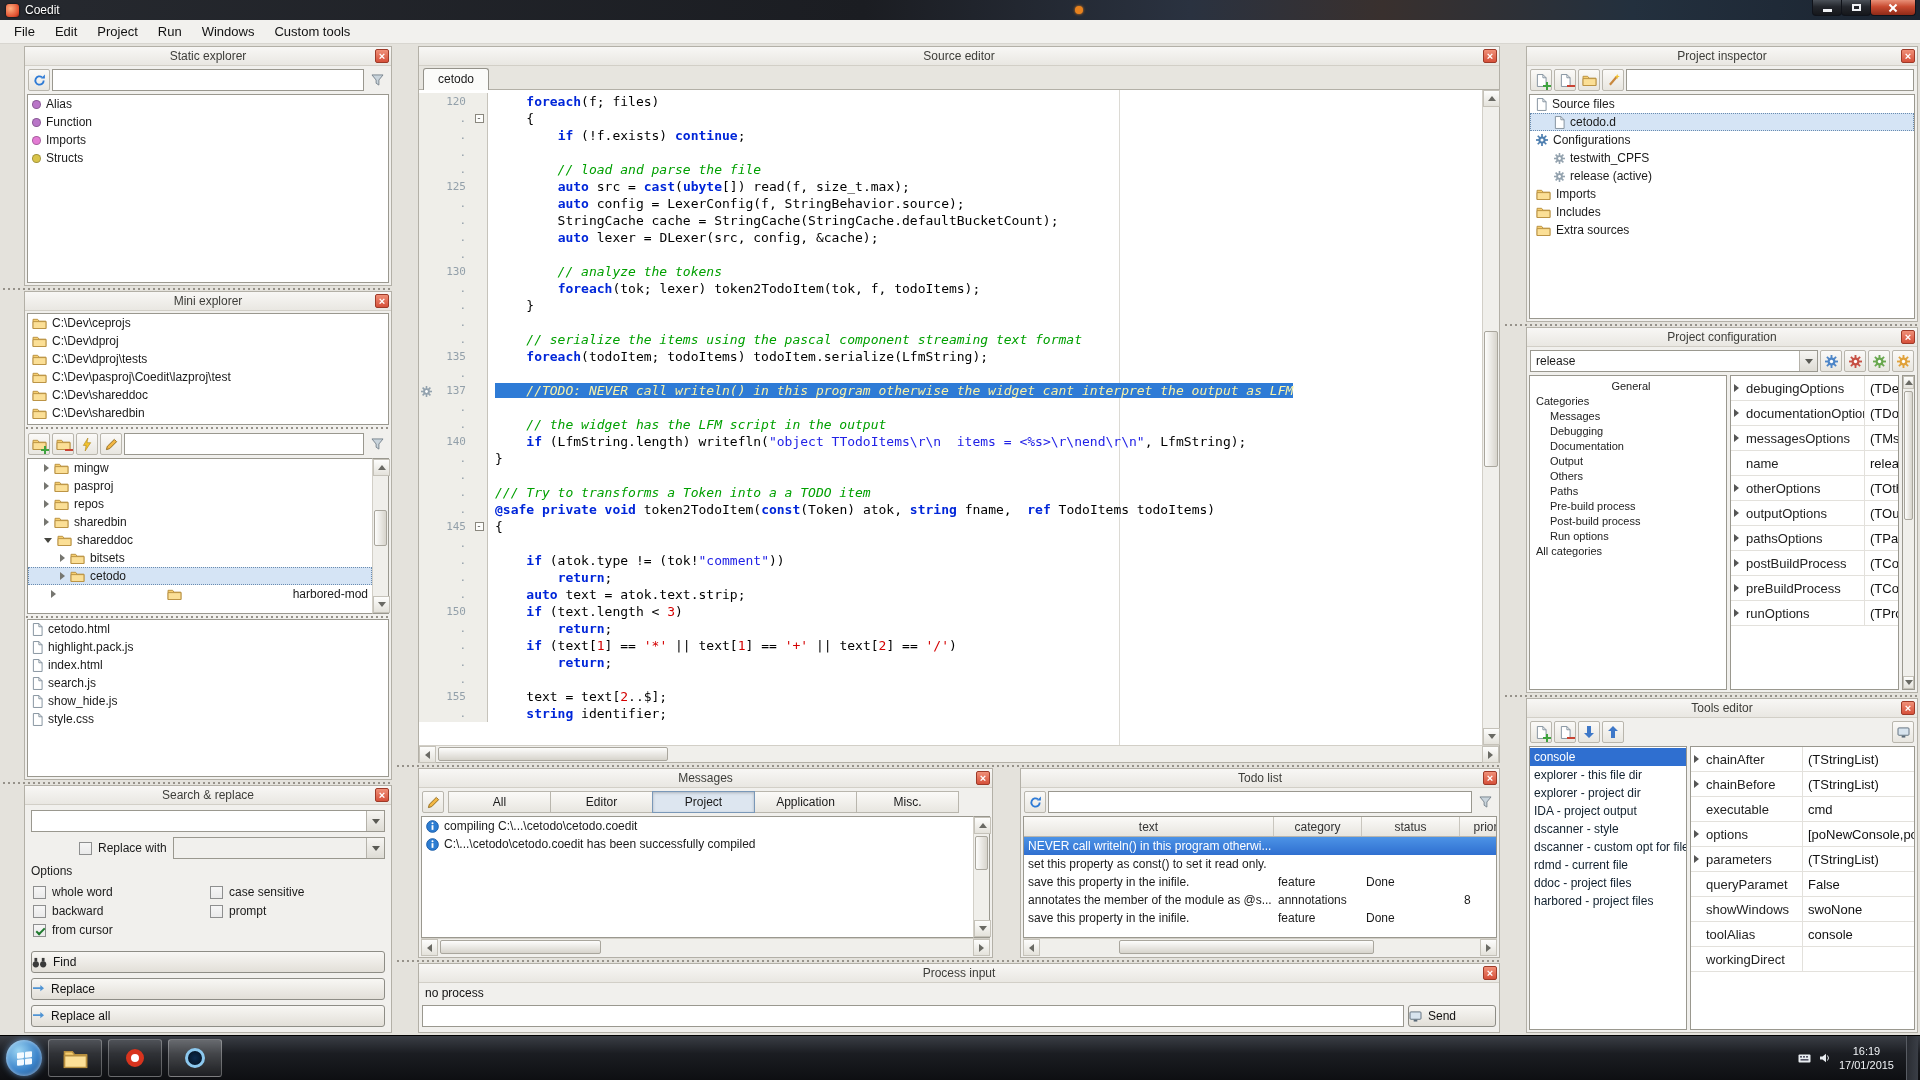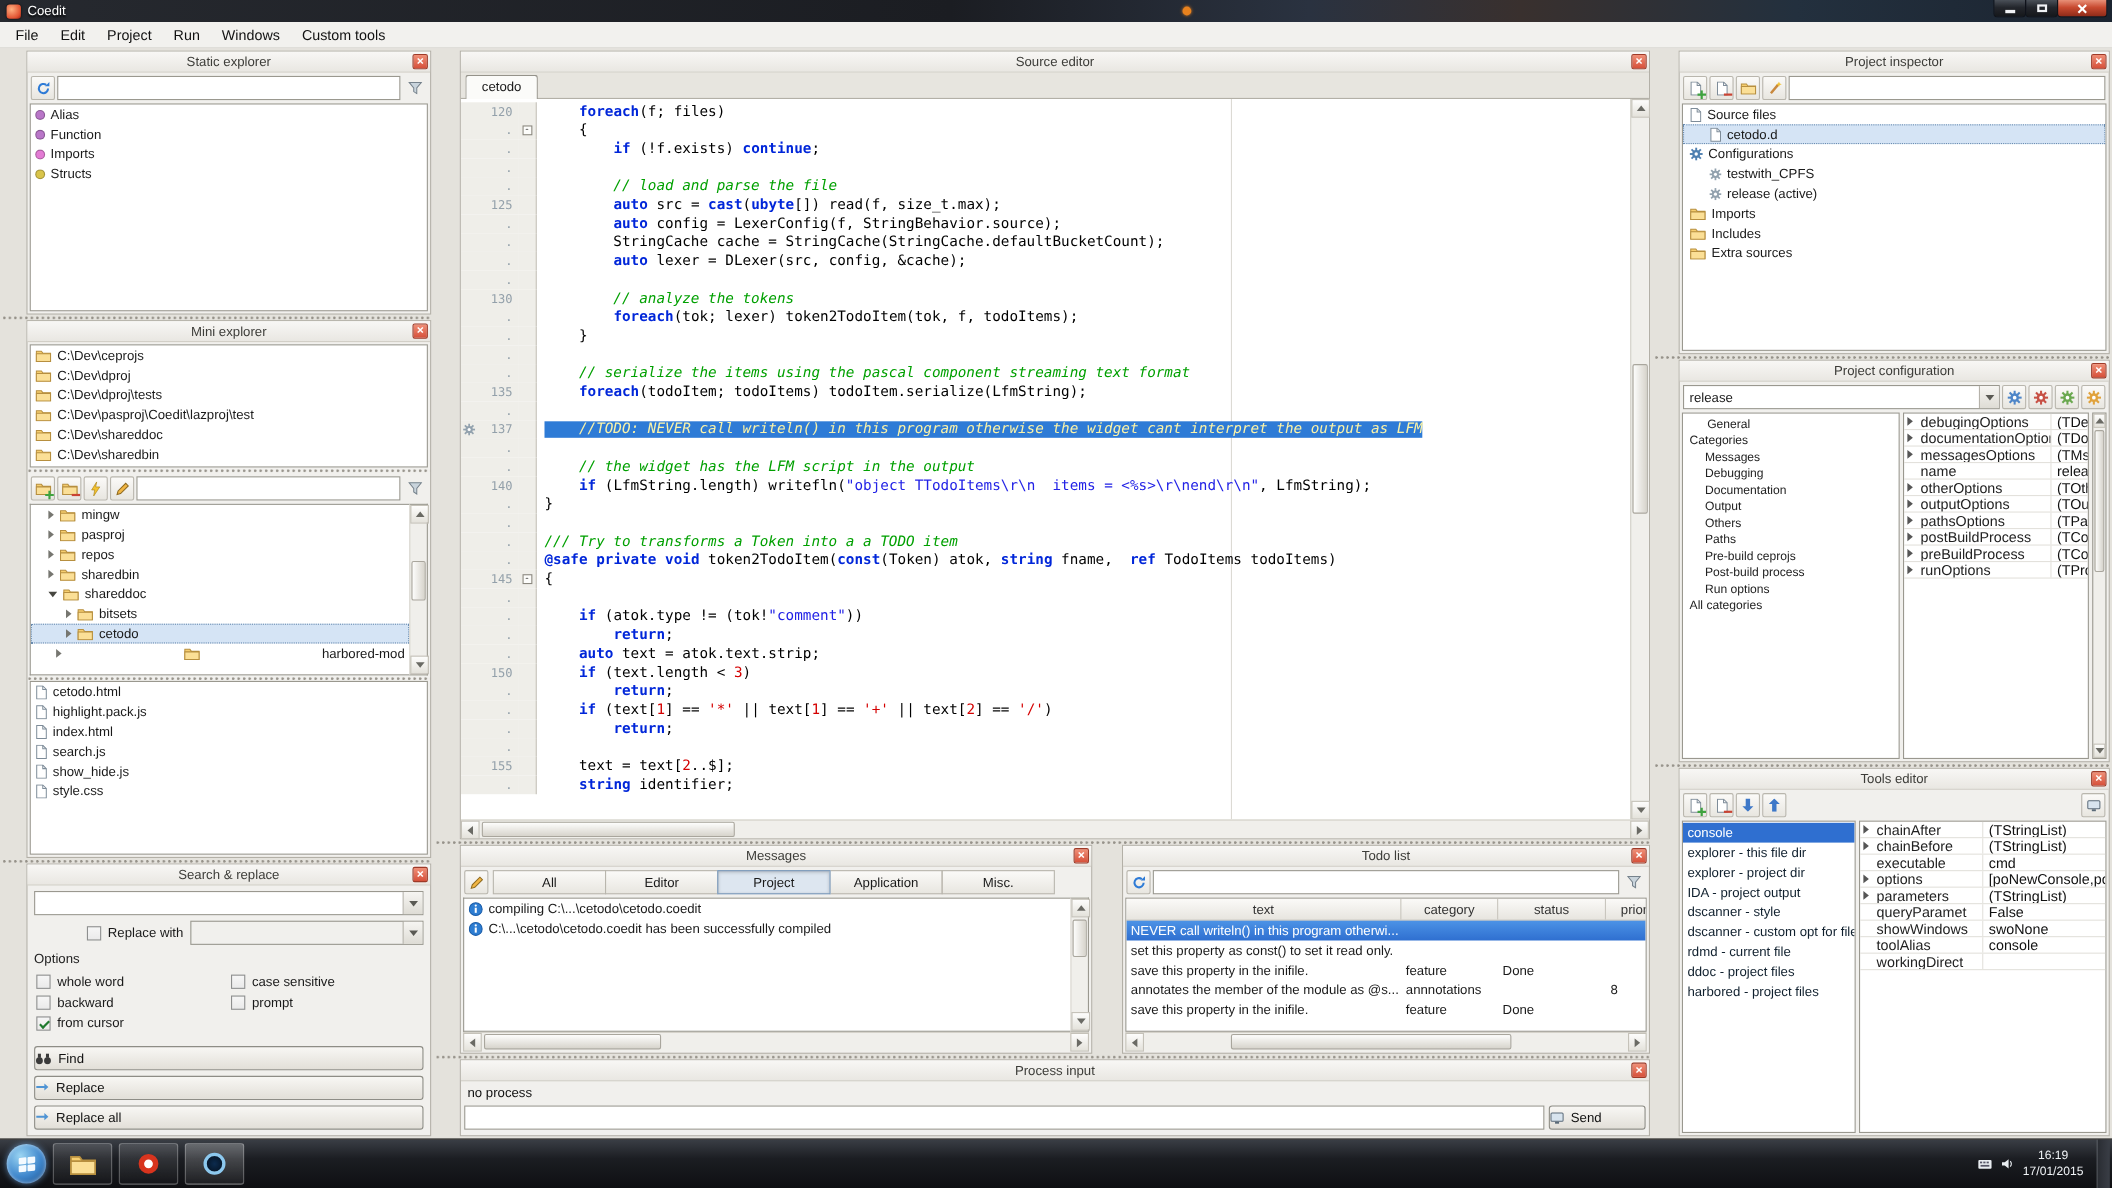--- a/index.html
+++ b/index.html
@@ -151,21 +151,21 @@
   .opt{color:#222;}
   .btn.wide{width:100%;}
   .sr-buttons{margin-top:auto;display:flex;flex-direction:column;gap:5px;}
 
   
   .cfg-body,.tools-body{flex:1;display:flex;min-height:0;margin:0 2px 2px;gap:3px;}
   .cat-row{display:flex;align-items:center;height:15px;font-size:11px;white-space:nowrap;overflow:hidden;color:#222;}
   .tool-row{display:flex;align-items:center;height:18px;font-size:12px;padding:0 4px;white-space:nowrap;overflow:hidden;color:#10202E;}
   .tool-row.sel{background:#2F6FD0;color:#fff;}
   .prop-grid{overflow:hidden;}
-  .prop-row{display:flex;height:15px;border-bottom:1px solid #E3E1DC;align-items:stretch;}
+  .prop-row{display:flex;height:25px;border-bottom:1px solid #E3E1DC;align-items:stretch;}
   .prop-name{width:134px;flex:0 0 134px;border-right:1px solid #E3E1DC;display:flex;align-items:center;gap:3px;padding-left:3px;font-size:13px;color:#222;white-space:nowrap;overflow:hidden;}
   #tools-grid .prop-name{width:112px;flex:0 0 112px;}
   .prop-val{flex:1;display:flex;align-items:center;padding-left:5px;font-size:13px;color:#111;white-space:nowrap;overflow:hidden;}
   .exp{width:9px;flex:0 0 9px;display:flex;align-items:center;}
   .exp::after{content:"";width:0;height:0;border-top:4px solid transparent;border-bottom:4px solid transparent;border-left:5px solid #555;}
 
   
   .taskbar{height:45px;flex:0 0 45px;background:linear-gradient(#3A3E45,#1B1D22 40%,#0E0F12);border-top:1px solid #000;
     display:flex;align-items:center;gap:6px;padding:0 2px 0 6px;}
   .start-orb{width:36px;height:36px;flex:0 0 36px;border-radius:50%;background:radial-gradient(circle at 35% 30%,#9AD4F2,#3E86CC 55%,#17467E);box-shadow:0 0 6px rgba(130,190,255,.6),inset 0 0 4px rgba(255,255,255,.6);display:flex;align-items:center;justify-content:center;}
@@ -1069,21 +1069,21 @@
                   <rect x="6" y="0" width="2" height="14" transform="rotate(-45 7 7)"></rect>
                   <circle cx="7" cy="7" r="4.2"></circle>
                 </g>
                 <circle cx="7" cy="7" r="1.8" fill="#FFF"></circle>
               </svg>
             </span>
           </div>
       </div>
       <div class="cfg-body">
         <div class="white-area" id="cfg-cats" style="width:198px;flex:0 0 198px;padding-top:2px;">
-            <div class="cat-row" style="padding-left: 22px;">
+            <div class="cat-row" style="padding-left: 6px; justify-content: center;">
               <span class="lbl">General</span>
             </div>
             <div class="cat-row" style="padding-left: 6px;">
               <span class="lbl">Categories</span>
             </div>
             <div class="cat-row" style="padding-left: 20px;">
               <span class="lbl">Messages</span>
             </div>
             <div class="cat-row" style="padding-left: 20px;">
               <span class="lbl">Debugging</span>
@@ -1094,21 +1094,21 @@
             <div class="cat-row" style="padding-left: 20px;">
               <span class="lbl">Output</span>
             </div>
             <div class="cat-row" style="padding-left: 20px;">
               <span class="lbl">Others</span>
             </div>
             <div class="cat-row" style="padding-left: 20px;">
               <span class="lbl">Paths</span>
             </div>
             <div class="cat-row" style="padding-left: 20px;">
-              <span class="lbl">Pre-build ceprojs</span>
+              <span class="lbl">Pre-build process</span>
             </div>
             <div class="cat-row" style="padding-left: 20px;">
               <span class="lbl">Post-build process</span>
             </div>
             <div class="cat-row" style="padding-left: 20px;">
               <span class="lbl">Run options</span>
             </div>
             <div class="cat-row" style="padding-left: 6px;">
               <span class="lbl">All categories</span>
             </div>

